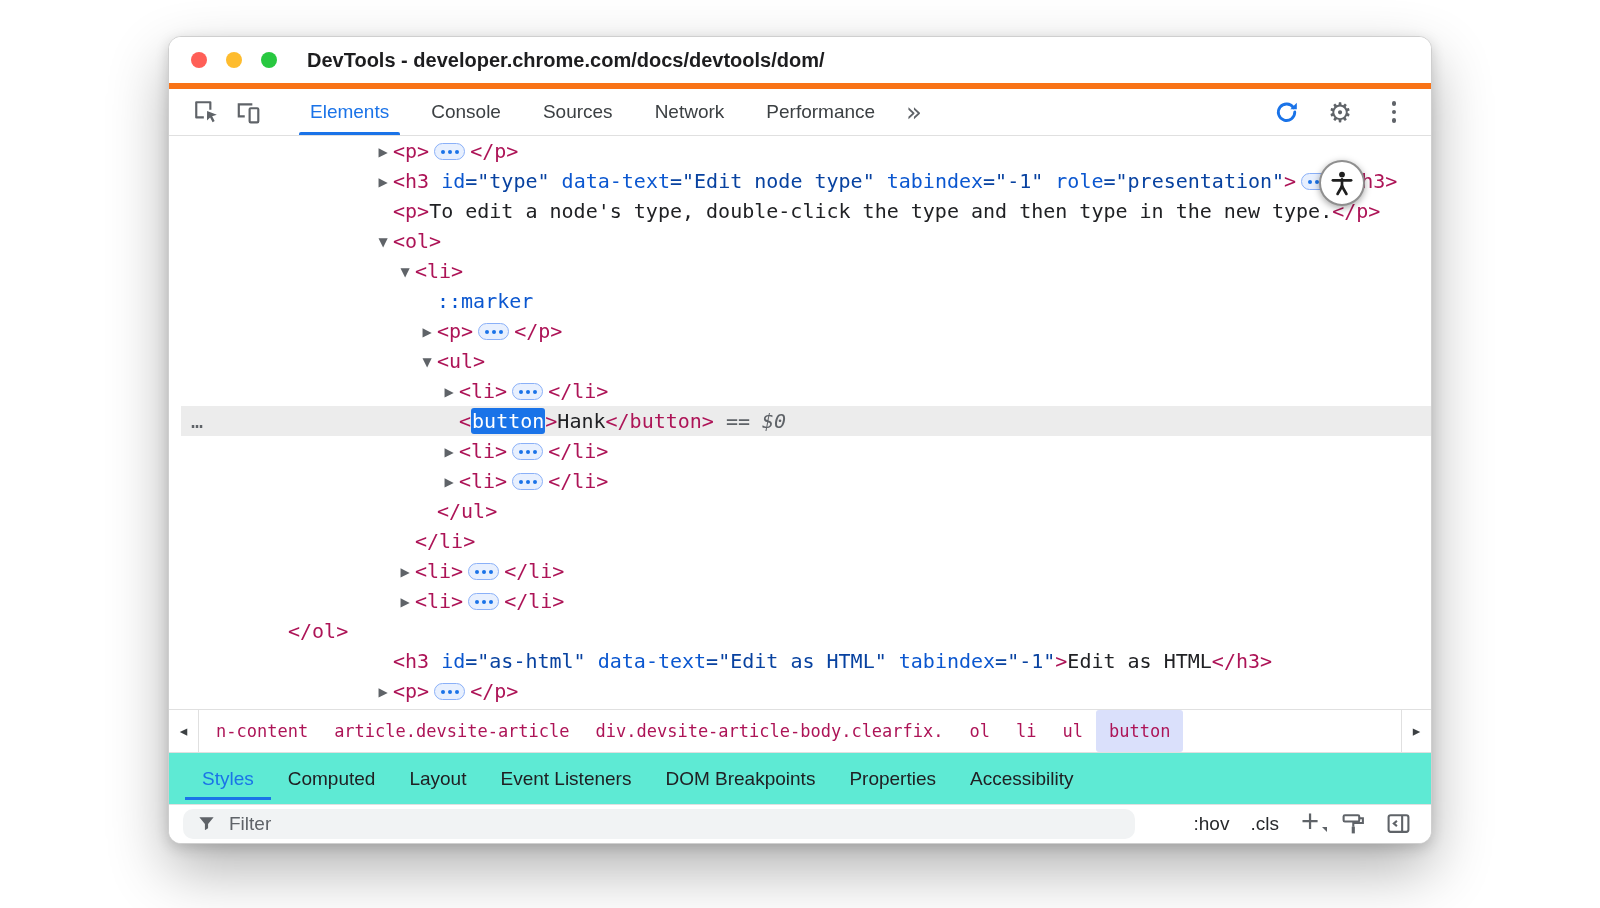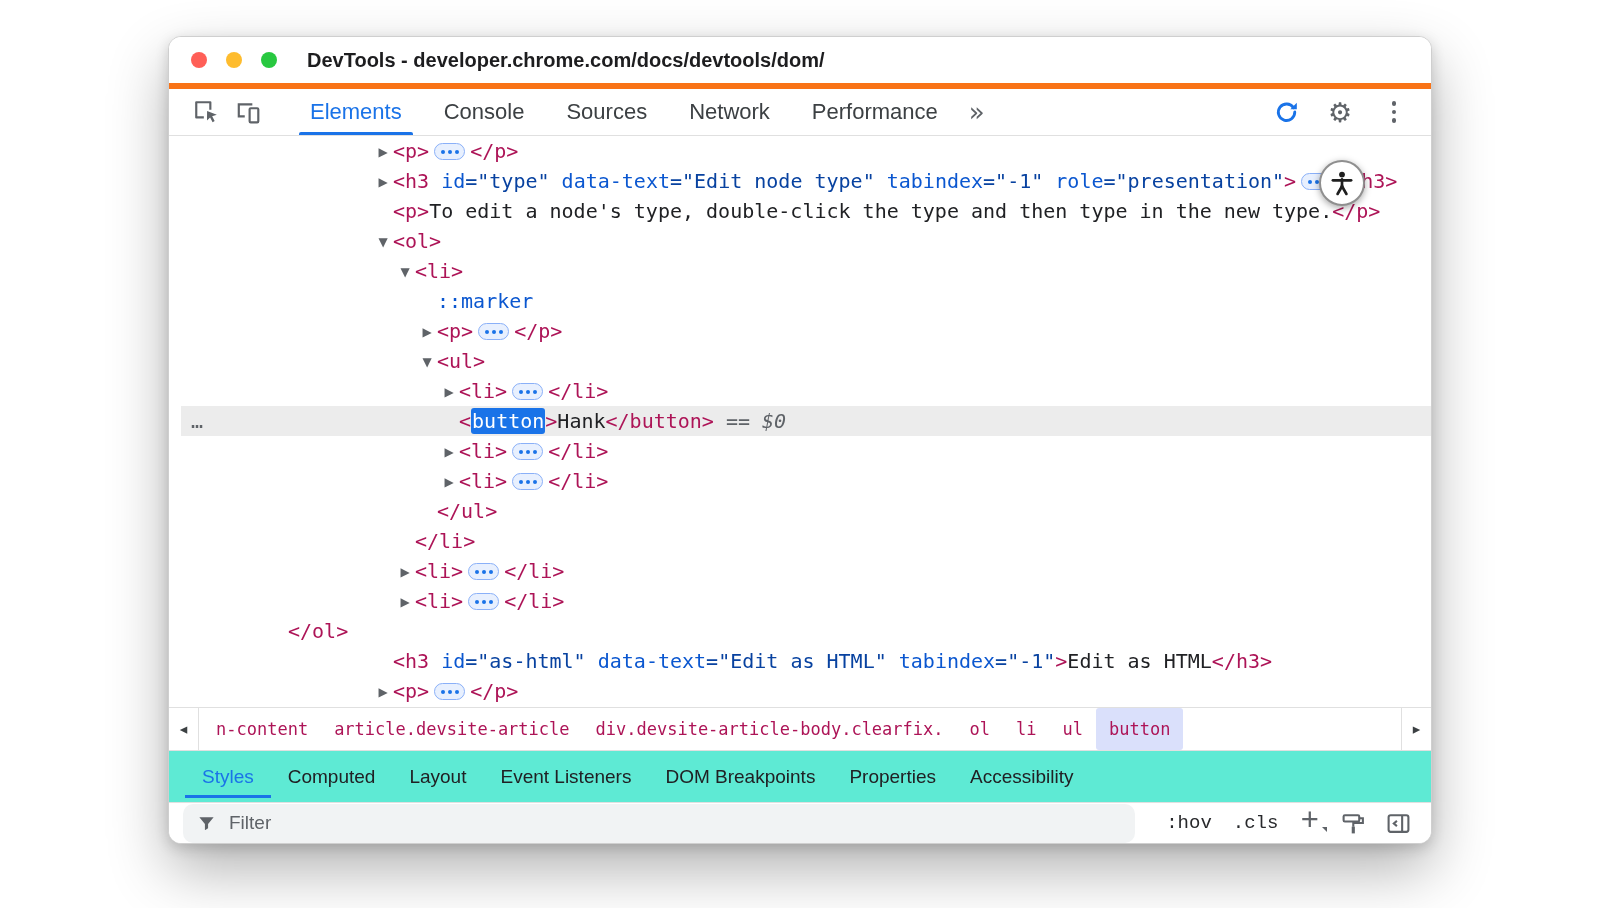--- a/index.html
+++ b/index.html
@@ -19,21 +19,21 @@
   
   .titlebar{flex:0 0 52px;display:flex;align-items:center;padding:0 22px;border-bottom:6px solid #f97316;background:#fff;}
   .lights{display:flex;gap:19px;margin-right:30px;}
   .light{width:16px;height:16px;border-radius:50%;}
   .light.close{background:var(--close);} .light.min{background:var(--minimize);} .light.max{background:var(--maximize);}
   .title{font-size:20px;font-weight:700;color:#1d1d1f;}
   
   .toolbar{flex:0 0 47px;display:flex;align-items:center;padding:0 16px;border-bottom:1px solid var(--border);}
   .tool-icon{width:42px;height:36px;display:flex;align-items:center;justify-content:center;cursor:pointer;border-radius:4px;}
   .tabs{display:flex;align-items:stretch;height:100%;margin-left:20px;}
-  .tab{display:flex;align-items:center;padding:0 21px;font-size:22px;color:var(--tab-text);position:relative;cursor:pointer;}
+  .tab{display:flex;align-items:center;padding:0 21px;font-size:19px;color:var(--tab-text);position:relative;cursor:pointer;}
   .tab.active{color:var(--accent);font-weight:500;}
   .tab.active::after{content:"";position:absolute;left:10px;right:10px;bottom:0;height:3px;background:var(--accent);border-radius:2px 2px 0 0;}
   .overflow{font-size:26px;color:var(--muted);margin-left:10px;cursor:pointer;font-family:"DejaVu Sans",sans-serif;line-height:1;}
   .toolbar-right{margin-left:auto;display:flex;align-items:center;gap:12px;}
   .gear{font-size:27px;color:var(--muted);font-family:"DejaVu Sans",sans-serif;line-height:1;}
   .kebab{display:flex;flex-direction:column;gap:4px;}
   .kebab i{width:4.5px;height:4.5px;border-radius:50%;background:var(--muted);}
   
   .tree{flex:1 1 auto;position:relative;overflow:hidden;background:#fff;
         font-family:"DejaVu Sans Mono","Liberation Mono",monospace;font-size:20px;line-height:30px;}
@@ -65,26 +65,26 @@
   .crumb-scroll.right{border-left:1px solid var(--border);margin-left:0;}
   .crumb-list{display:flex;align-items:stretch;overflow:hidden;padding-left:4px;flex:1 1 auto;}
   .crumb{display:flex;align-items:center;padding:0 13px;color:var(--tag);cursor:pointer;}
   .crumb.selected{background:var(--crumb-selected-bg);border-radius:3px;}
   
   .side-tabs{flex:0 0 52px;display:flex;align-items:center;padding:0 16px;border-bottom:1px solid var(--border);background:#5eead4;}
   .side-tab{font-size:19px;color:var(--text);padding:11px 17px 7px;border-bottom:3px solid transparent;cursor:pointer;}
   .side-tab.active{color:var(--accent);border-bottom-color:var(--accent);}
   
   .filter-bar{flex:1 1 auto;display:flex;align-items:center;padding:0 14px;background:#fff;}
-  .filter-input{flex:0 0 auto;width:952px;height:39px;border-radius:10px;background:var(--filter-bg);
+  .filter-input{flex:0 0 auto;width:952px;height:30px;border-radius:10px;background:var(--filter-bg);
                 display:flex;align-items:center;padding:0 14px;gap:11px;cursor:text;}
   .filter-input input{flex:1;border:none;background:transparent;outline:none;font-size:19px;color:var(--text);
                       font-family:"Liberation Sans",sans-serif;}
   .filter-input input::placeholder{color:var(--muted);}
-  .controls{margin-left:auto;display:flex;align-items:center;gap:7px;font-family:Liberation Mono, monospace;}
+  .controls{margin-left:auto;display:flex;align-items:center;gap:7px;}
   .ctl{font-size:19px;color:#28292c;padding:4px 7px;cursor:pointer;}
   .plus{font-size:31px;font-weight:400;color:var(--muted);line-height:1;position:relative;top:-2px;padding:0 8px;cursor:pointer;}
   .plus::after{content:"";position:absolute;right:0;bottom:5px;border-left:5px solid transparent;border-top:5px solid var(--muted);}
   .icon-btn{width:38px;height:36px;display:flex;align-items:center;justify-content:center;cursor:pointer;}
 </style>
 </head>
 <body>
 
 <div class="window">
 

